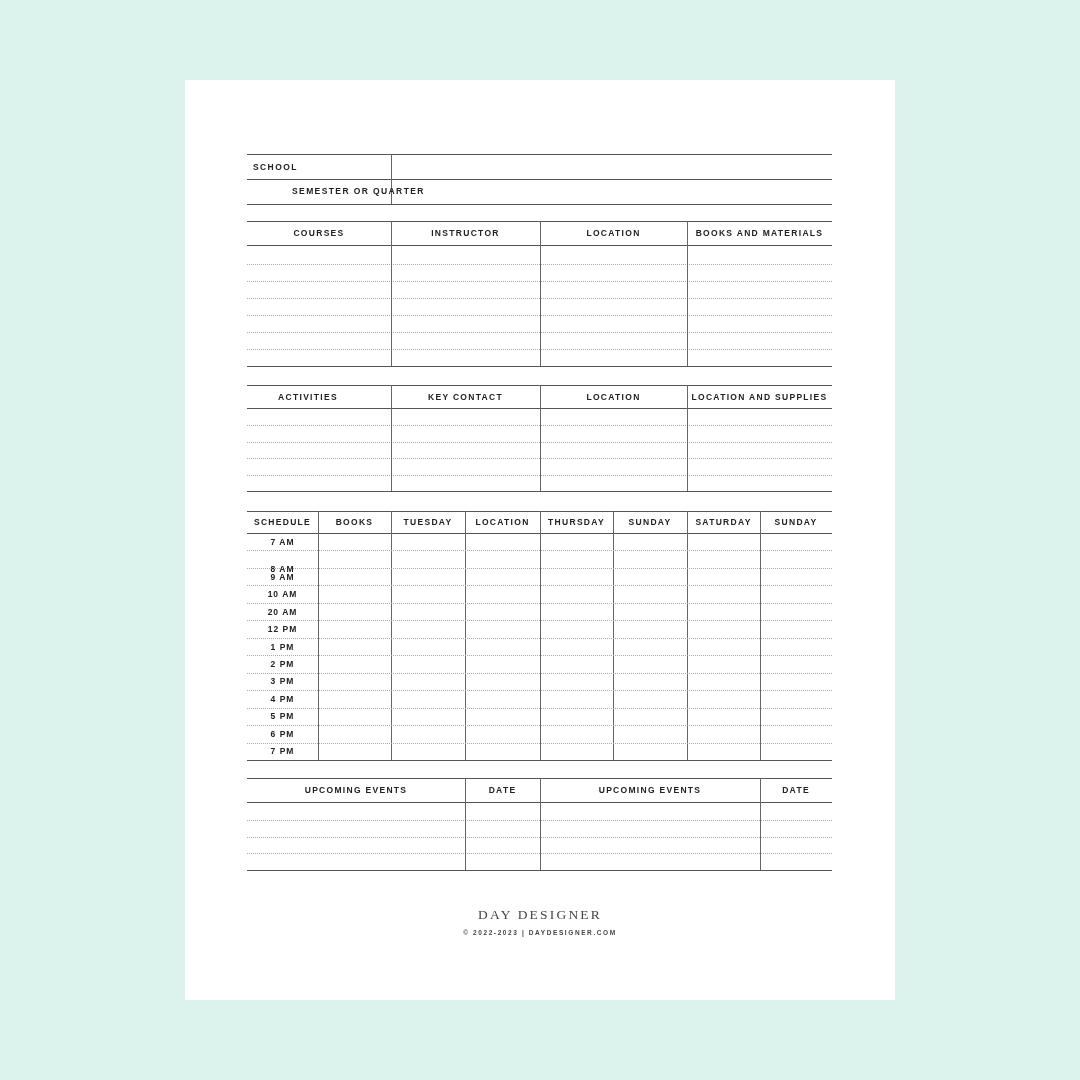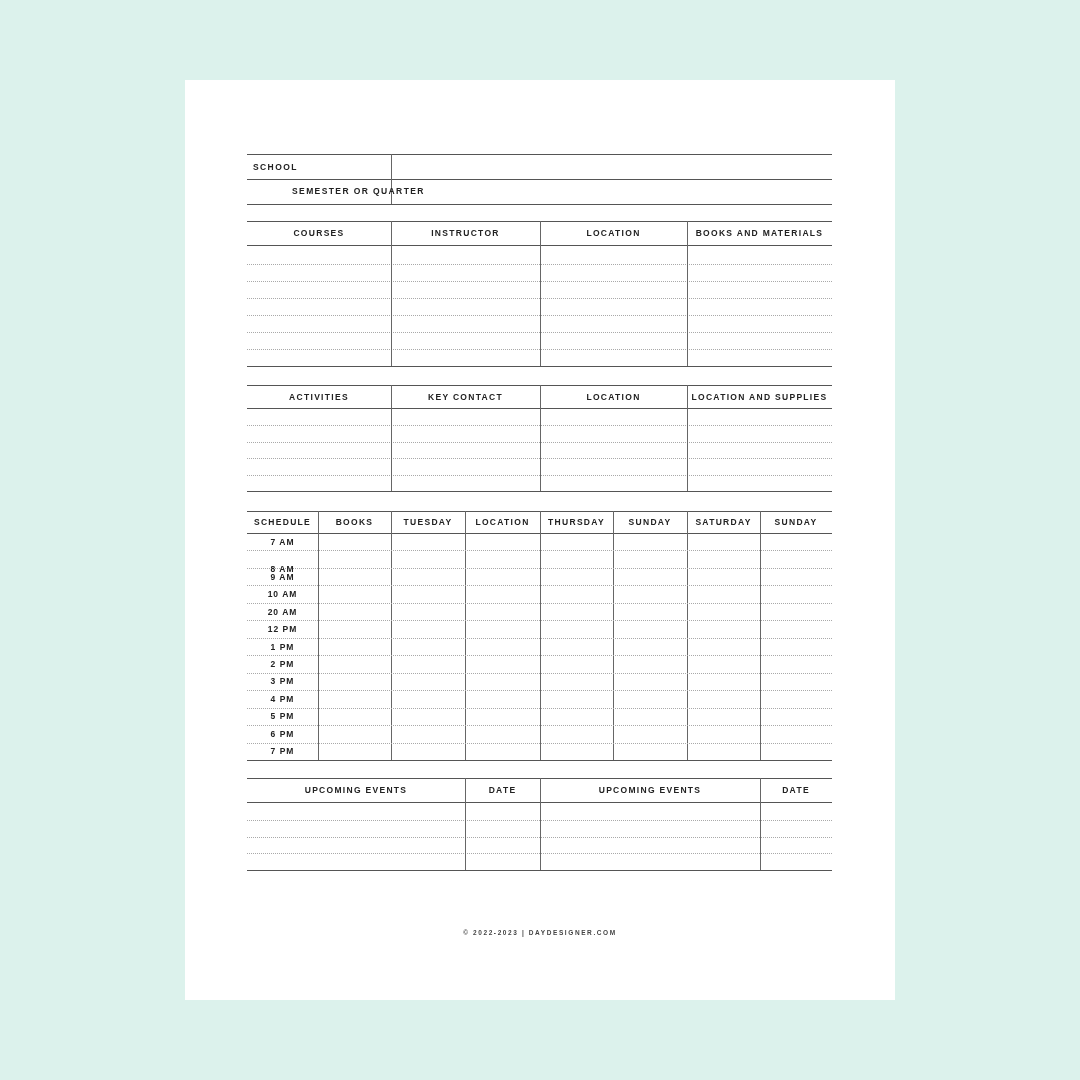--- a/index.html
+++ b/index.html
@@ -84,21 +84,21 @@
       <div class="hline" style="left:62px; width:585px; top:305px;"></div>
       <div class="hline" style="left:62px; width:585px; top:328px;"></div>
       <div class="hline" style="left:62px; width:585px; top:411px;"></div>
       <div class="dline" style="left:62px; width:585px; top:345px;"></div>
       <div class="dline" style="left:62px; width:585px; top:362px;"></div>
       <div class="dline" style="left:62px; width:585px; top:378px;"></div>
       <div class="dline" style="left:62px; width:585px; top:395px;"></div>
       <div class="vline" style="left:206px; top:305px; height:106px;"></div>
       <div class="vline" style="left:355px; top:305px; height:106px;"></div>
       <div class="vline" style="left:502px; top:305px; height:106px;"></div>
-      <div class="hdr" style="left:62px; width:144px; top:311.5px;">ACTIVITIES</div>
+      <div class="hdr" style="left:51px; width:144px; top:311.5px;">ACTIVITIES</div>
       <div class="hdr" style="left:206px; width:149px; top:311.5px;">KEY CONTACT</div>
       <div class="hdr" style="left:355px; width:147px; top:311.5px;">LOCATION</div>
       <div class="hdr" style="left:502px; width:145px; top:311.5px;">LOCATION AND SUPPLIES</div>
       <div class="cell" style="left:63px; top:329px; width:142px; height:15px;"></div>
       <div class="cell" style="left:207px; top:329px; width:147px; height:15px;"></div>
       <div class="cell" style="left:356px; top:329px; width:145px; height:15px;"></div>
       <div class="cell" style="left:503px; top:329px; width:143px; height:15px;"></div>
       <div class="cell" style="left:63px; top:346px; width:142px; height:15px;"></div>
       <div class="cell" style="left:207px; top:346px; width:147px; height:15px;"></div>
       <div class="cell" style="left:356px; top:346px; width:145px; height:15px;"></div>
@@ -279,14 +279,15 @@
       <div class="cell" style="left:63px; top:758px; width:216px; height:14px;"></div>
       <div class="cell" style="left:281px; top:758px; width:73px; height:14px;"></div>
       <div class="cell" style="left:356px; top:758px; width:218px; height:14px;"></div>
       <div class="cell" style="left:576px; top:758px; width:70px; height:14px;"></div>
       <div class="cell" style="left:63px; top:774px; width:216px; height:15px;"></div>
       <div class="cell" style="left:281px; top:774px; width:73px; height:15px;"></div>
       <div class="cell" style="left:356px; top:774px; width:218px; height:15px;"></div>
       <div class="cell" style="left:576px; top:774px; width:70px; height:15px;"></div>
     </div>
 
+  <div class="brand">DAY DESIGNER</div>
   <div class="copy">© 2022-2023   |   DAYDESIGNER.COM</div>
 </div>
 
 </body></html>

